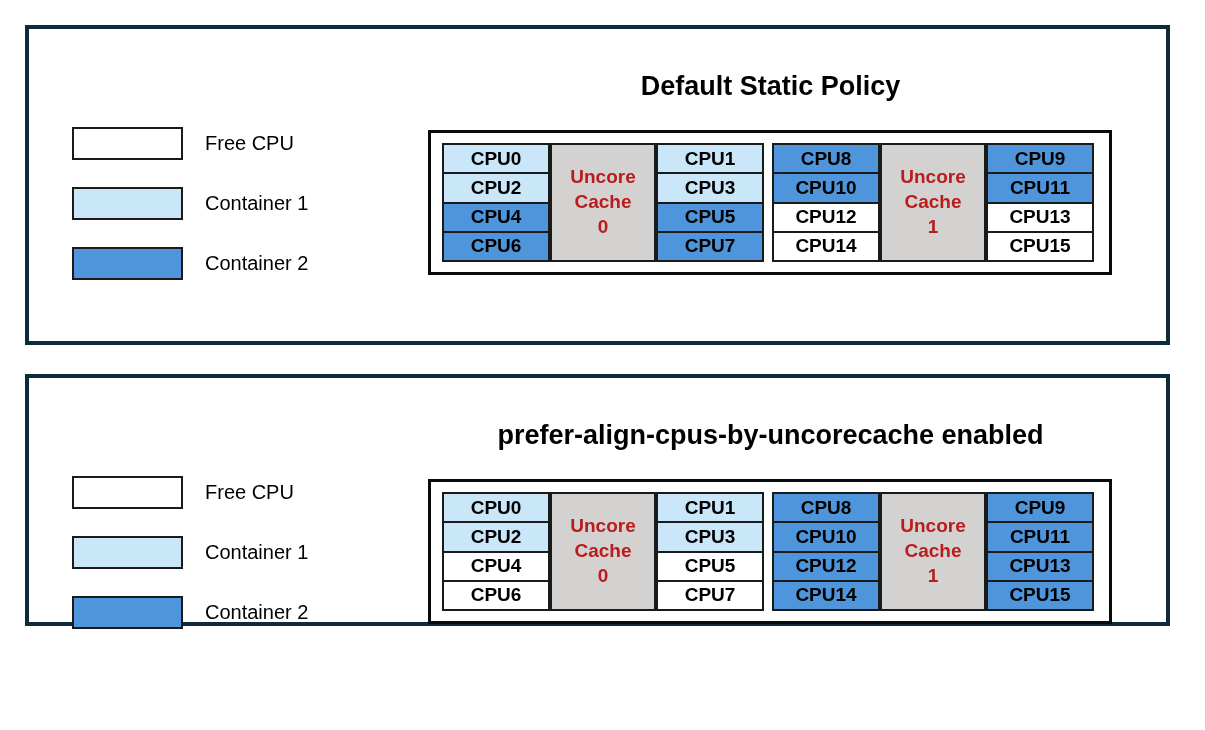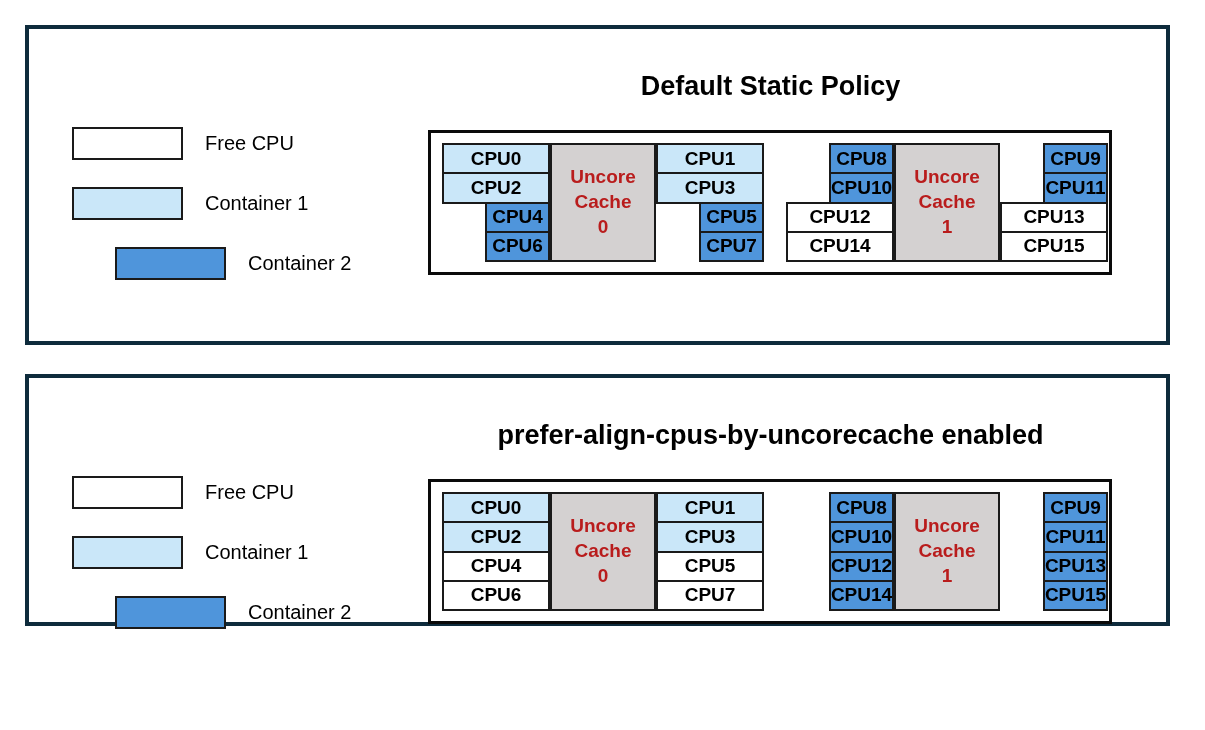--- a/index.html
+++ b/index.html
@@ -72,21 +72,21 @@
     position: absolute;
     left: 399px;
     top: 101px;
     width: 684px;
     height: 145px;
     box-sizing: border-box;
     border: 3px solid #0a0a0a;
     background: #ffffff;
     display: flex;
     padding: 10px 8px 10px 11px;
-    gap: 22px;
+    gap: 8px;
   }
   .cache-group {
     display: flex;
     flex: 0 0 auto;
   }
   .cpu-col {
     width: 108px;
     display: flex;
     flex-direction: column;
   }
@@ -114,21 +114,21 @@
     justify-content: center;
     font-size: 19px;
     font-weight: bold;
     color: #b91c1c;
     line-height: 1.3;
     text-align: center;
   }
 
   .state-free        { background: var(--c-free, #ffffff); }
   .state-container1  { background: var(--c-container1, #CAE7F9); }
-  .state-container2  { background: var(--c-container2, #4F95DB); margin-left: 43px; }
+  .state-container2  { background: var(--c-container2, #4F95DB); }
 </style>
 </head>
 <body>
 
 <div class="canvas">
 
   <section class="panel panel-0">
     <h2 class="panel-title">Default Static Policy</h2>
 
     <div class="legend">

